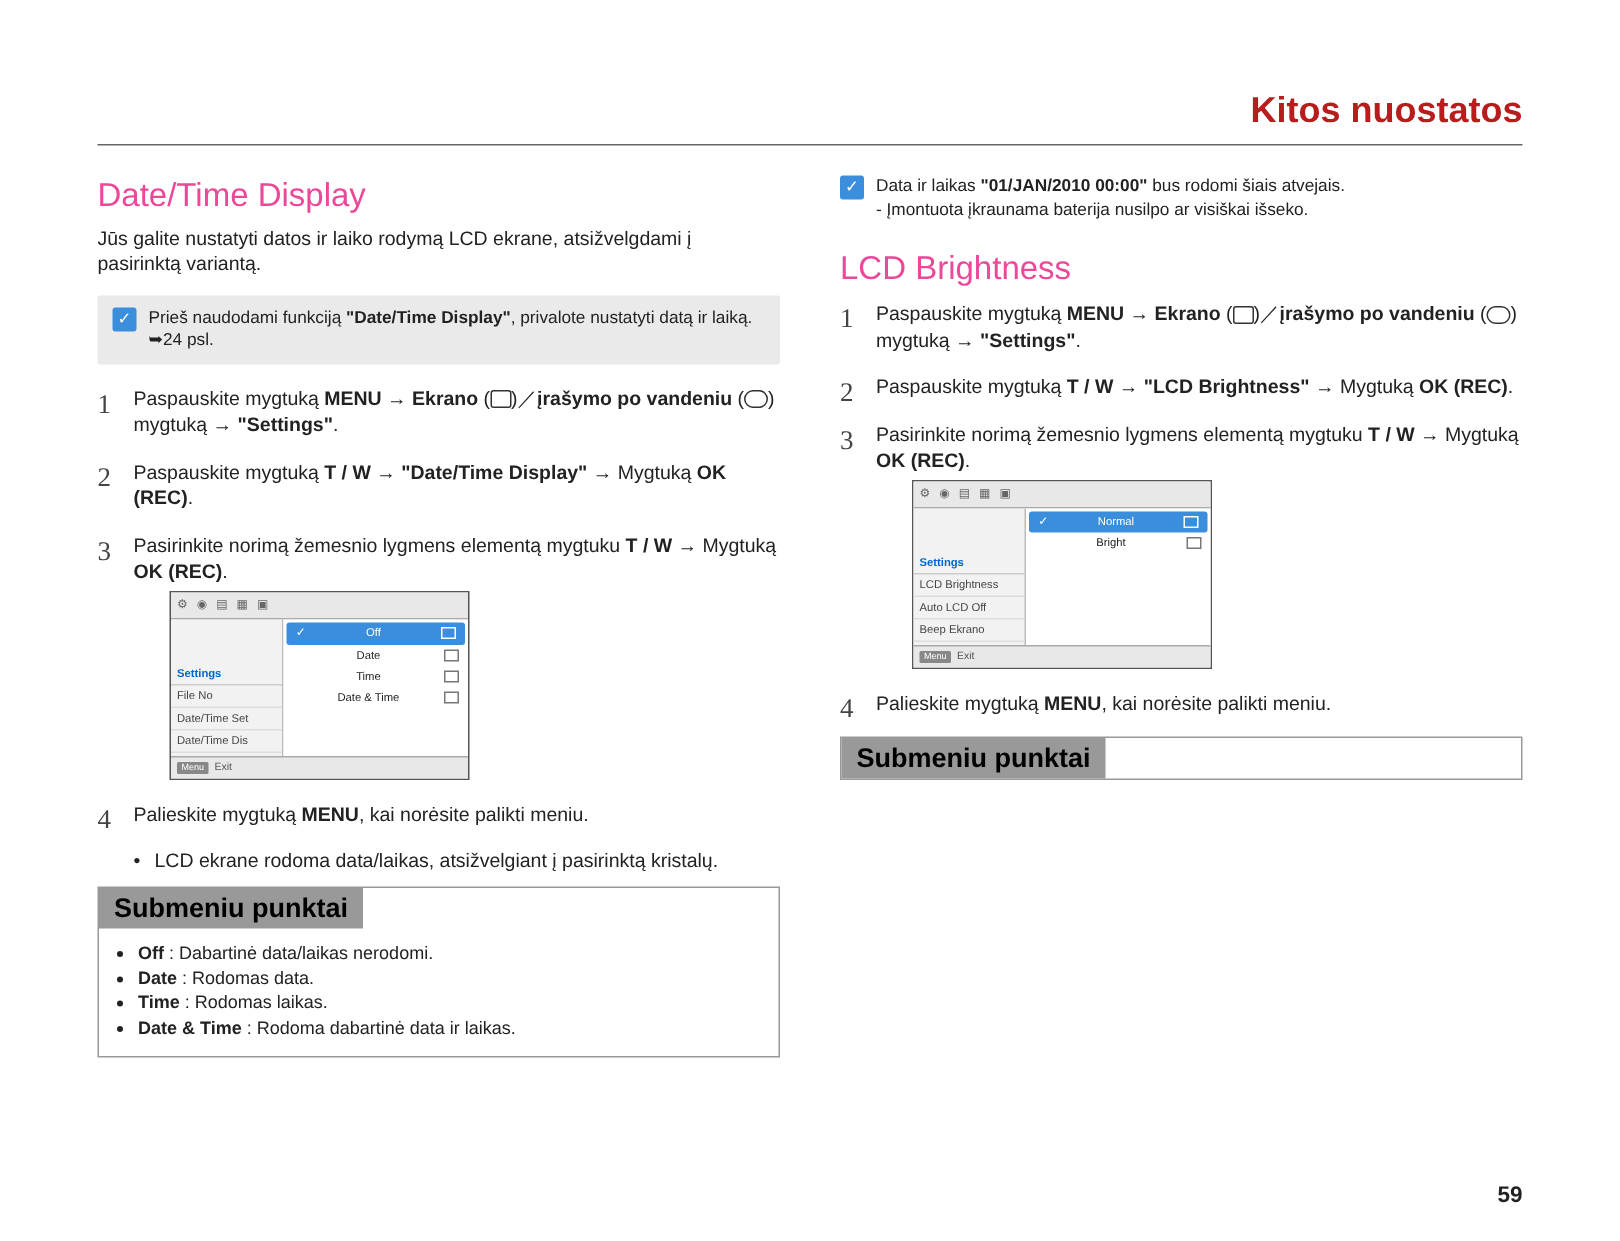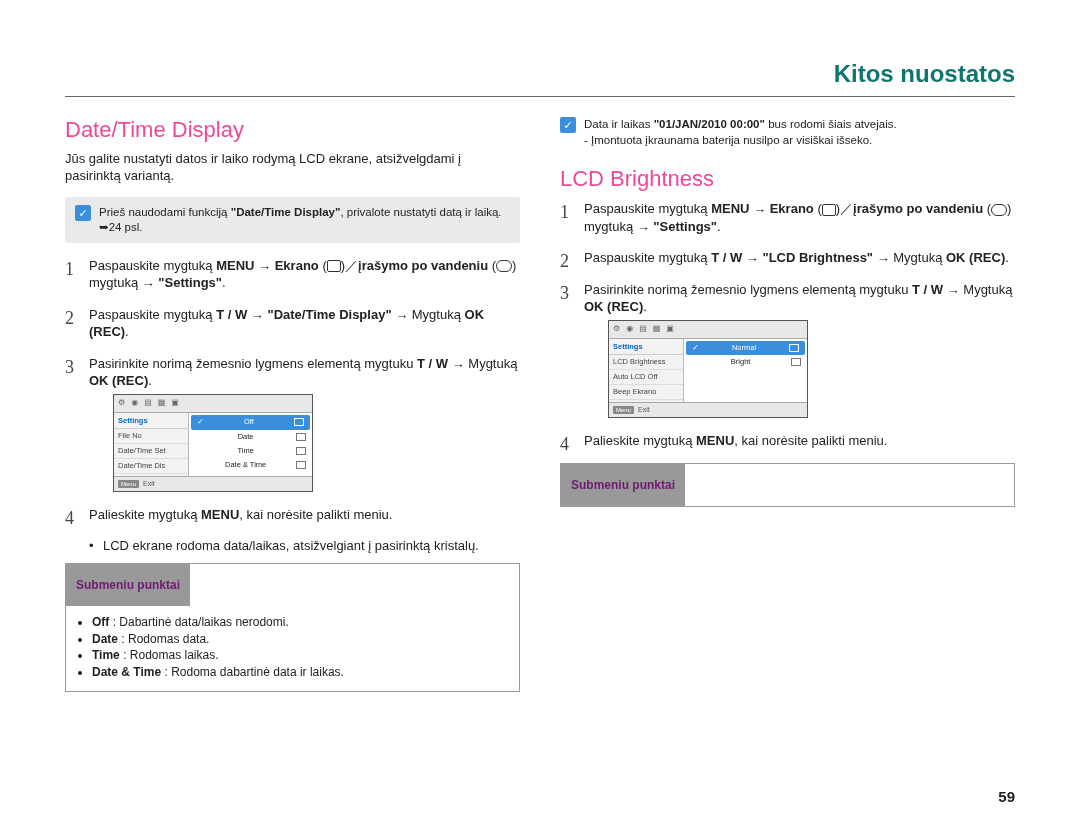--- a/index.html
+++ b/index.html
@@ -9,21 +9,21 @@
     color: #222;
     background: #fff;
     width: 1080px;
     height: 827px;
     padding: 60px 65px 20px 65px;
     position: relative;
   }
   .header-title {
     text-align: right;
     font-size: 24px;
-    color: #0f766e;
+    color: #b91c1c;
     font-weight: bold;
     border-bottom: 1px solid #666;
     padding-bottom: 8px;
     margin-bottom: 20px;
   }
   .columns {
     display: flex;
     gap: 40px;
   }
   .col { flex: 1; }
@@ -128,20 +128,21 @@
     background: #f2f2f2;
     border-right: 1px solid #bbb;
     padding: 2px 0;
   }
   .ss-left .hdr {
     color: #0066cc;
     font-size: 7.5px;
     font-weight: bold;
     padding: 1px 4px 2px 4px;
     border-bottom: 1px solid #ccc;
+    margin-top: 28px;
   }
   .ss-left .row {
     font-size: 7.5px;
     padding: 2px 4px;
     border-bottom: 1px solid #ddd;
     color: #444;
   }
   .ss-right {
     flex: 1;
     background: #fff;
@@ -179,24 +180,24 @@
     font-size: 6px;
     border-radius: 1px;
   }
   .subbox {
     border: 1px solid #999;
     margin-top: 8px;
     font-size: 12px;
   }
   .subbox-title {
     background: #999;
-    color: #701a75;
+    color: #000000;
     display: inline-block;
-    padding: 14px 10px;
-    font-size: 12px;
+    padding: 3px 10px;
+    font-size: 18px;
     font-weight: bold;
   }
   .subbox ul {
     list-style: disc;
     padding: 8px 10px 10px 26px;
   }
   .subbox ul li {
     font-size: 12px;
     line-height: 1.4;
   }

